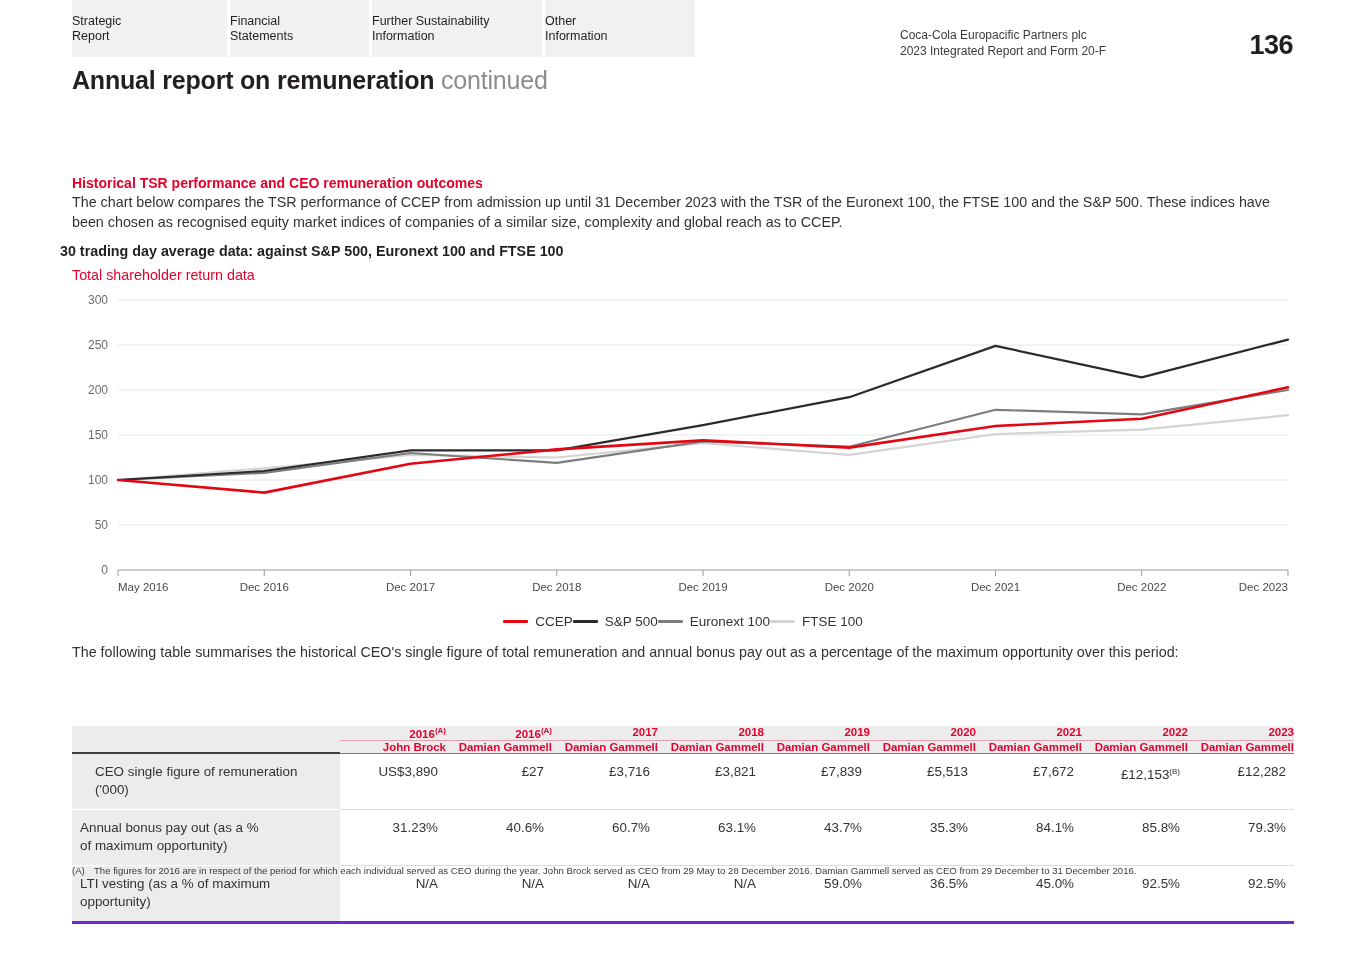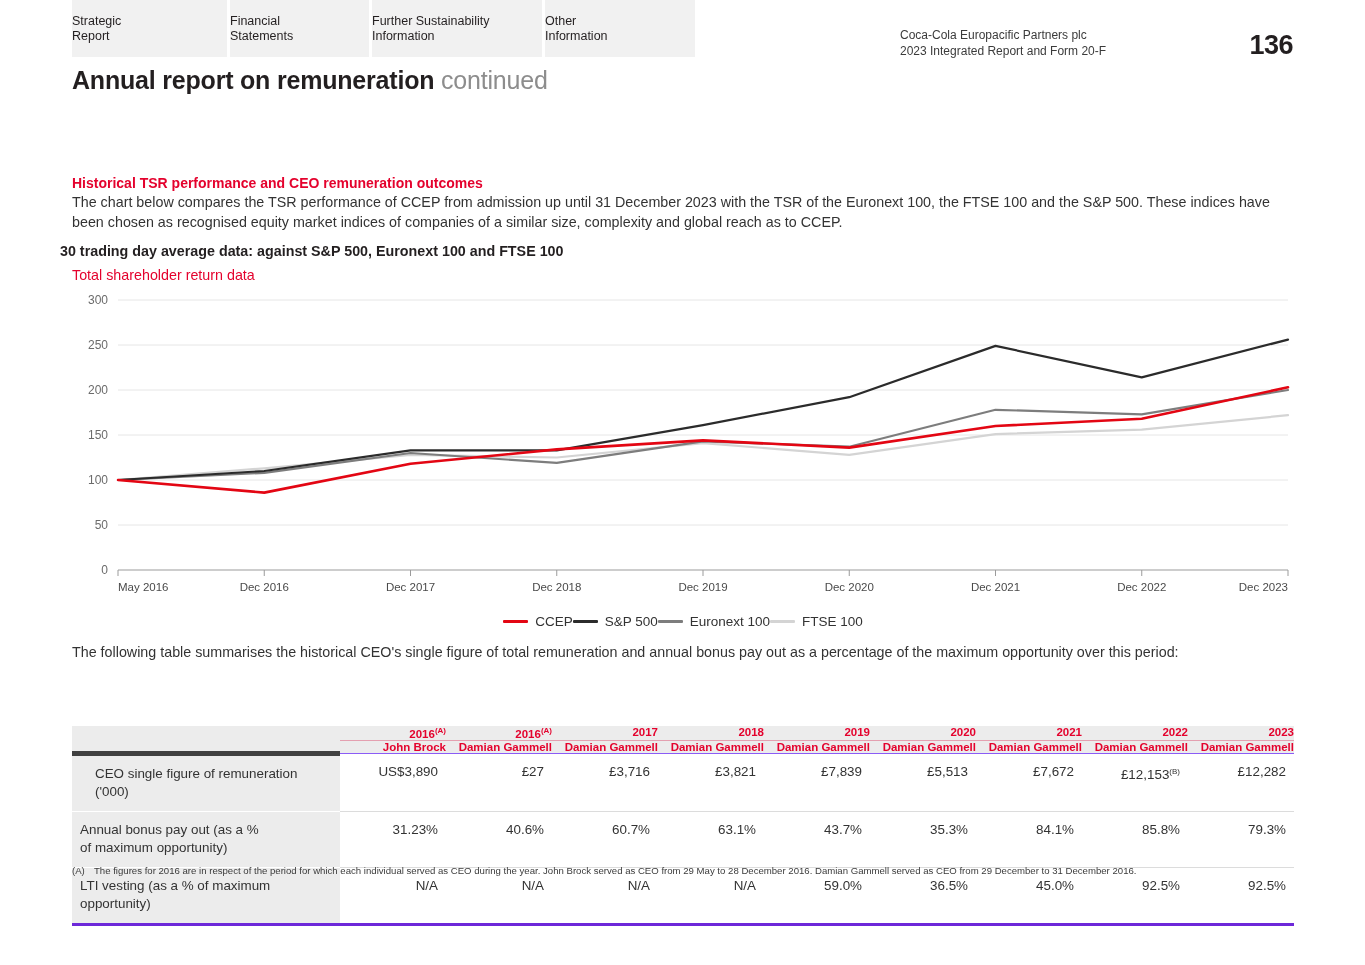--- a/index.html
+++ b/index.html
@@ -204,21 +204,21 @@
     border-top: 1px solid #dcdcdc;
   }
   tr.body-row td.col-label {
     text-align: left;
     background: #ececec;
     padding-left: 8px;
     padding-right: 10px;
     border-top: 1px solid #ffffff;
   }
   tr.body-row.first td { border-top: 1px solid #8b5cf6; }
-  tr.body-row.first td.col-label { border-top: 5px solid #404040; padding-left: 23px; }
+  tr.body-row.first td.col-label { border-top: 2px solid #404040; padding-left: 23px; }
   tr.body-row.last td { border-bottom: 3px solid #6d28d9; }
 
   
   .footnotes {
     position: absolute;
     left: 72px;
     top: 864px;
     width: 1200px;
     font-size: 9.6px;
     line-height: 14px;

